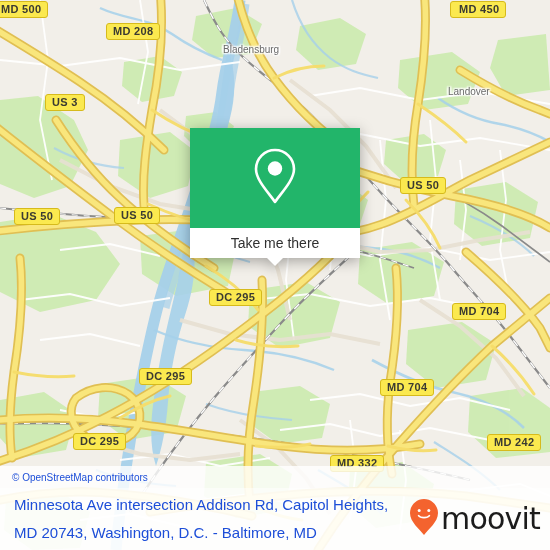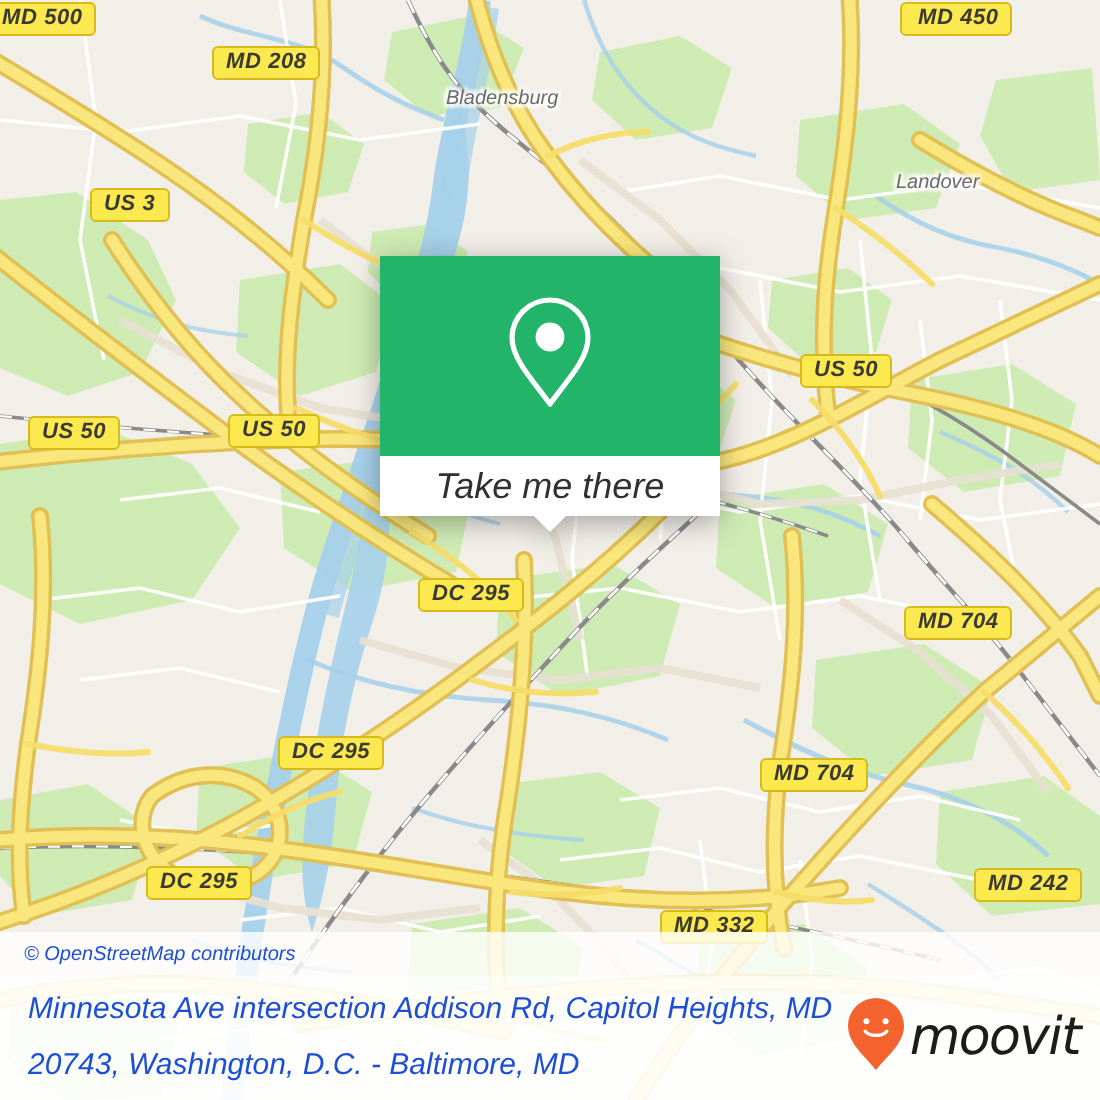--- a/index.html
+++ b/index.html
@@ -6,21 +6,20 @@
   html, body {
     width: 550px; height: 550px;
     font-family: "Liberation Sans", sans-serif;
     overflow: hidden;
     background: #f2efe9;
   }
   #app {
     position: relative;
     width: 550px; height: 550px;
     overflow: hidden;
-    font-style: italic;
   }
 
   
   #map {
     position: absolute;
     left: 0; top: 0;
     width: 550px; height: 550px;
     background: #f2efe9;
   }
   #map svg { display: block; width: 550px; height: 550px; }
@@ -84,21 +83,21 @@
     position: absolute;
     left: 50%; bottom: -8px;
     margin-left: -9px;
     width: 0; height: 0;
     border-left: 9px solid transparent;
     border-right: 9px solid transparent;
     border-top: 9px solid #ffffff;
   }
   #take-me-there {
     color: #303030;
-    font-size: 18px;
+    font-size: 14px;
     font-family: "Liberation Sans", sans-serif;
   }
 
   
   #attribution {
     position: absolute;
     left: 0; top: 466px;
     width: 550px; height: 22px;
     background: rgba(255,255,255,0.80);
     display: flex;
@@ -131,21 +130,21 @@
     color: #1d4ed8;
     font-family: "Liberation Sans", sans-serif;
   }
   #brand {
     display: flex;
     align-items: center;
     padding-right: 10px;
     gap: 2px;
   }
   #brand-wordmark {
-    font-size: 26px;
+    font-size: 30px;
     line-height: 30px;
     color: #1c1c1c;
     letter-spacing: -0.8px;
     font-family: "DejaVu Sans", sans-serif;
     font-weight: 400;
   }
 </style>
 </head>
 <body>
 

